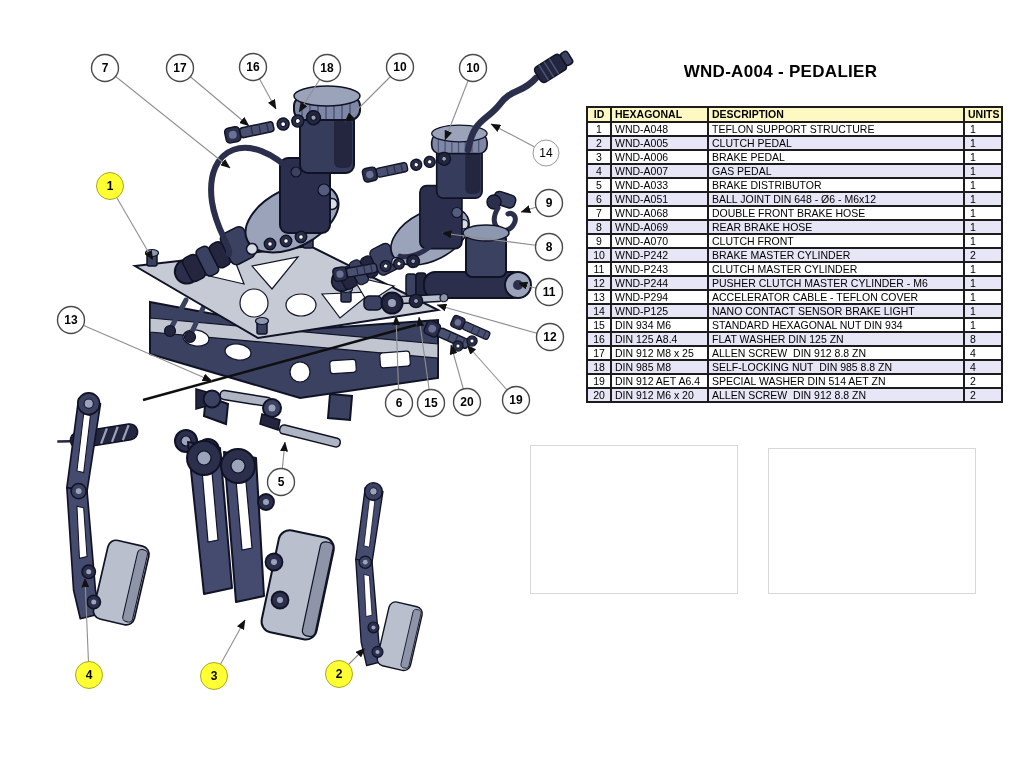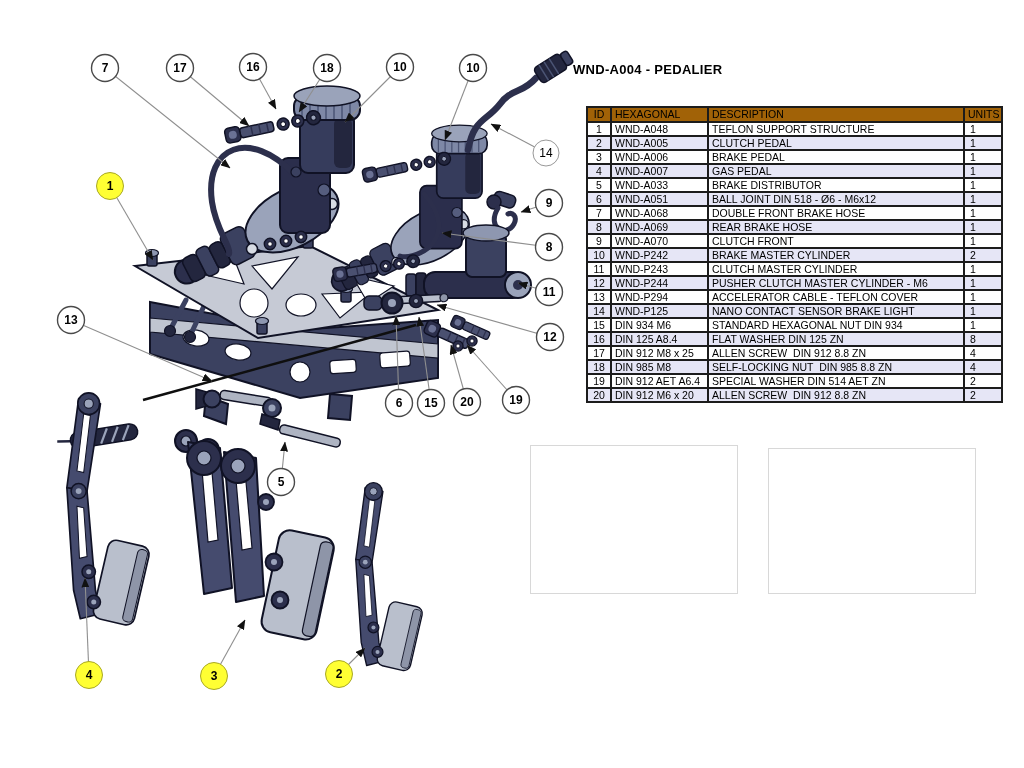--- a/index.html
+++ b/index.html
@@ -2,33 +2,33 @@
 <html><head>
 <meta charset="utf-8">
 <style>
   html,body{margin:0;padding:0;}
   body{
     width:1024px;height:768px;position:relative;overflow:hidden;
     background:#ffffff;font-family:"Liberation Sans",sans-serif;color:#000;
   }
   #diagram-svg{position:absolute;left:0;top:0;}
   .page-title{
-    position:absolute;left:573px;top:62px;width:415px;text-align:left;
-    font-size:13px;font-weight:bold;letter-spacing:.3px;white-space:nowrap;
+    position:absolute;left:573px;top:62px;width:415px;text-align:center;
+    font-size:17px;font-weight:bold;letter-spacing:.3px;white-space:nowrap;
   }
   table.parts{
     position:absolute;left:586px;top:106px;width:415px;
     border-collapse:collapse;table-layout:fixed;
     font-size:10.5px;
   }
   table.parts th,table.parts td{
     border:2px solid #1c1c1c;padding:0 3px;height:12px;line-height:11px;
     white-space:pre;overflow:hidden;text-align:left;font-size:10.5px;
   }
-  table.parts th{font-weight:normal;height:13px;background:#a16207;}
+  table.parts th{font-weight:bold;height:13px;background:#fef9c3;}
   table.parts td.c0{text-align:center;padding:0 1px;}
   table.parts td.c3{padding-left:5px;}
   table.parts tr.alt td{background:#e6e6f6;}
   .pbox{position:absolute;border:1px solid #d8d8d8;background:#fff;}
 </style>
 </head>
 <body>
 
 <svg id="diagram-svg" width="1024" height="768" viewBox="0 0 1024 768">
   <defs>
@@ -421,21 +421,21 @@
       </tr>
       <tr>
         <td class="c0">5</td>
         <td class="c1">WND-A033</td>
         <td class="c2">BRAKE DISTRIBUTOR</td>
         <td class="c3">1</td>
       </tr>
       <tr class="alt">
         <td class="c0">6</td>
         <td class="c1">WND-A051</td>
-        <td class="c2">BALL JOINT DIN 518 - Ø6 - M6x12</td>
+        <td class="c2">BALL JOINT DIN 648 - Ø6 - M6x12</td>
         <td class="c3">1</td>
       </tr>
       <tr>
         <td class="c0">7</td>
         <td class="c1">WND-A068</td>
         <td class="c2">DOUBLE FRONT BRAKE HOSE</td>
         <td class="c3">1</td>
       </tr>
       <tr class="alt">
         <td class="c0">8</td>

